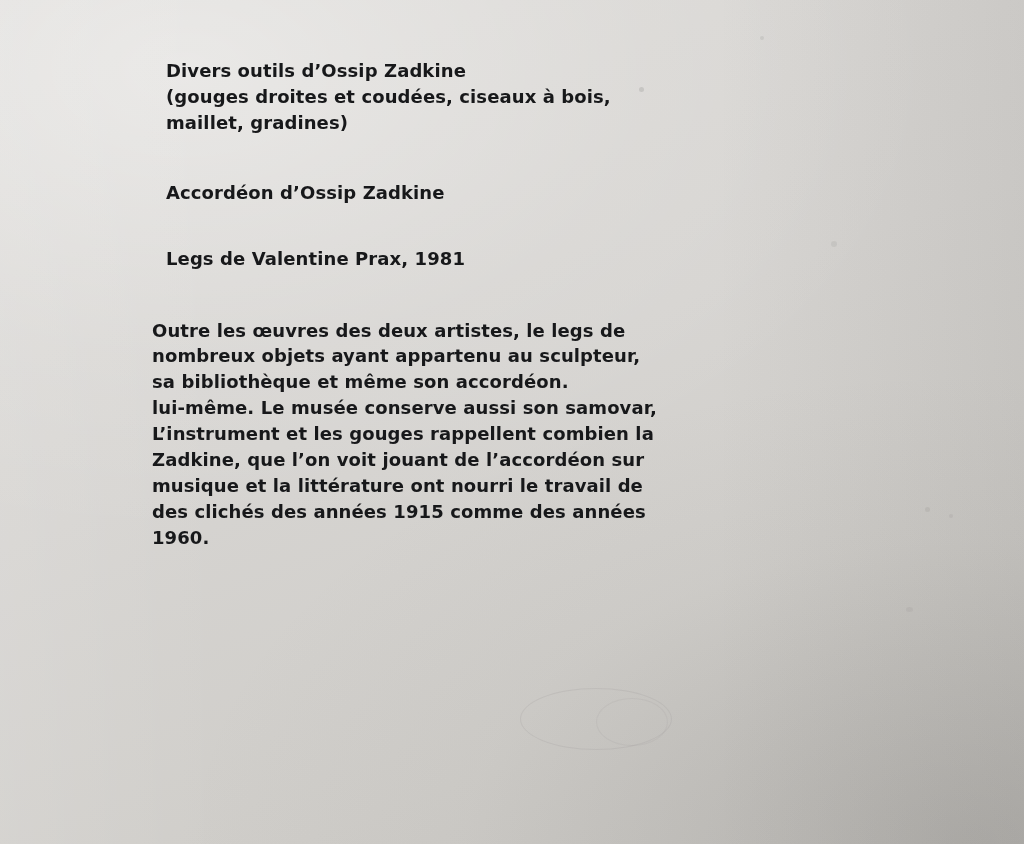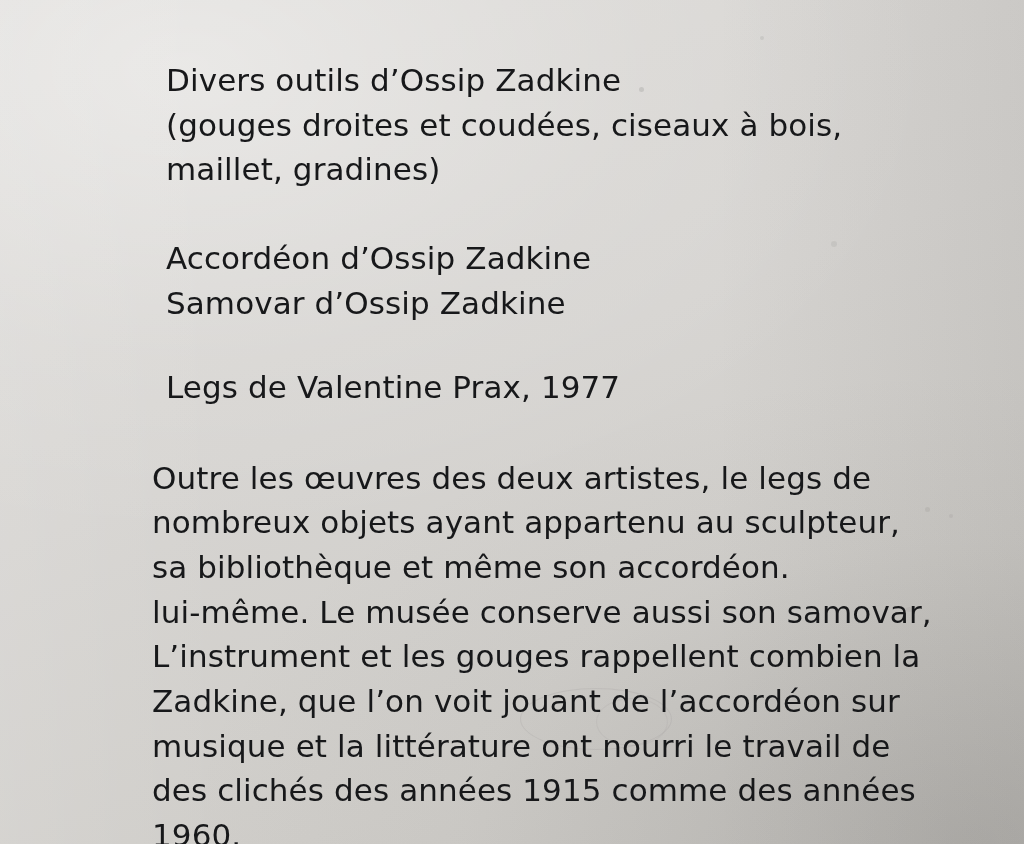--- a/index.html
+++ b/index.html
@@ -51,24 +51,24 @@
   }
 
   .content {
     position: relative;
     z-index: 3;
     padding: 58px 70px 0 166px;
   }
 
   .block {
     color: #17181a;
-    font-size: 31px;
+    font-size: 18px;
     line-height: 1.44;
     letter-spacing: 0.1px;
-    font-weight: 400;
+    font-weight: 700;
     max-width: 760px;
   }
 
   .block .line {
     white-space: pre-wrap;
   }
 
   .gap-lg { height: 44px; }
   .gap-md { height: 40px; }
   .gap-xl { height: 46px; }
@@ -97,27 +97,26 @@
     <div class="block">
       <div class="line">Divers outils d’Ossip Zadkine</div>
       <div class="line">(gouges droites et coudées, ciseaux à bois,</div>
       <div class="line">maillet, gradines)</div>
     </div>
 
     <div class="gap-lg"></div>
 
     <div class="block">
       <div class="line">Accordéon d’Ossip Zadkine</div>
-      <div class="line">Samovar d’Ossip Zadkine</div>
     </div>
 
     <div class="gap-md"></div>
 
     <div class="block">
-      <div class="line">Legs de Valentine Prax, 1977</div>
+      <div class="line">Legs de Valentine Prax, 1981</div>
     </div>
 
     <div class="gap-xl"></div>
 
     <div class="block body-text">
       <div class="line">Outre les œuvres des deux artistes, le legs de</div>
       <div class="line">nombreux objets ayant appartenu au sculpteur,</div>
       <div class="line">sa bibliothèque et même son accordéon.</div>
       <div class="line">lui-même. Le musée conserve aussi son samovar,</div>
       <div class="line">L’instrument et les gouges rappellent combien la</div>

